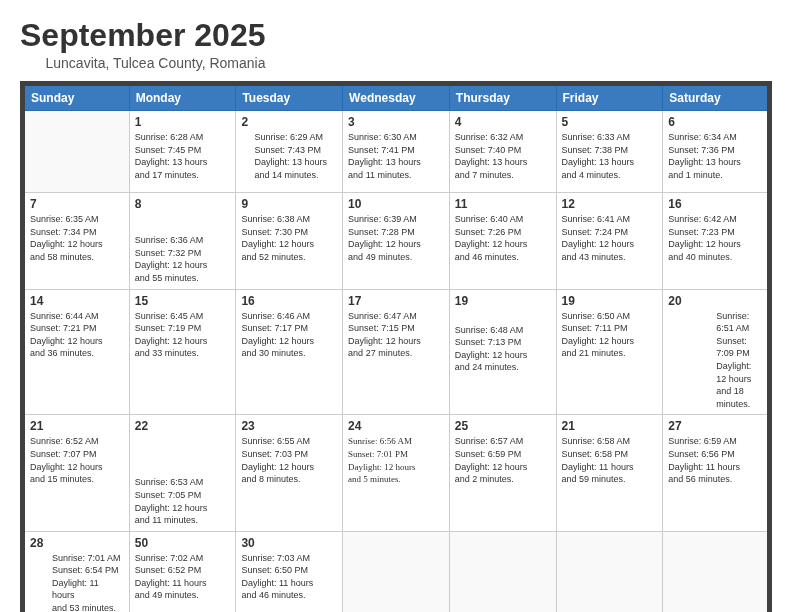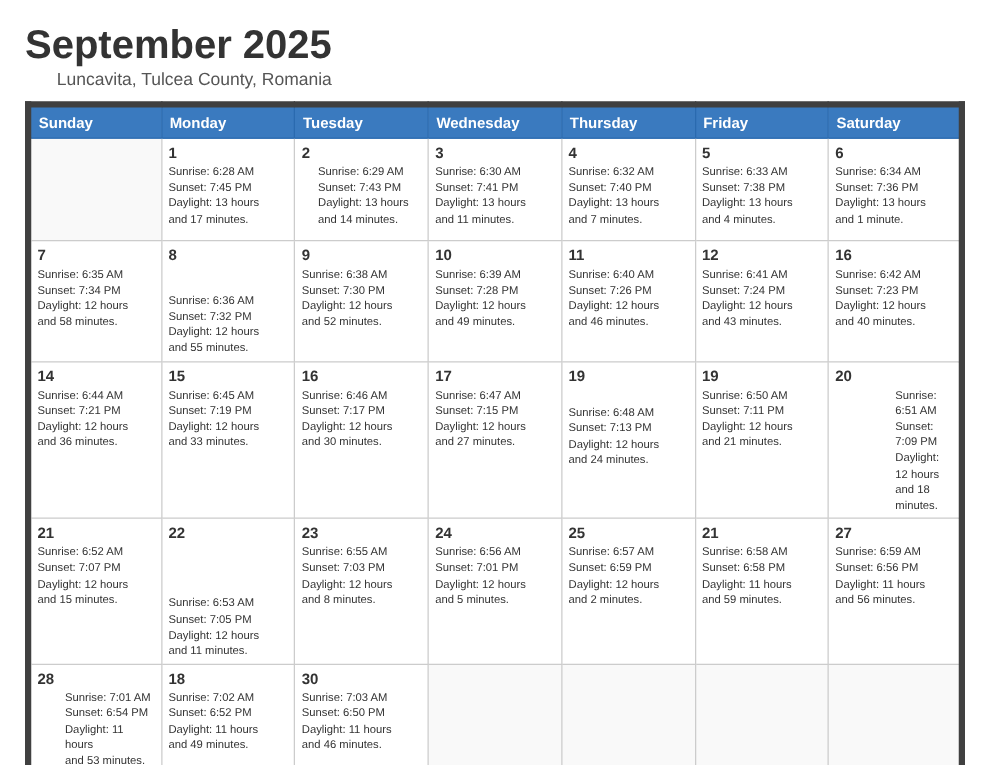--- a/index.html
+++ b/index.html
@@ -289,21 +289,21 @@
           </td>
           <td>
             <span class="day-number">23</span>
             <div class="day-info" style="white-space: pre-line;">Sunrise: 6:55 AM
 Sunset: 7:03 PM
 Daylight: 12 hours
 and 8 minutes.</div>
           </td>
           <td>
             <span class="day-number">24</span>
-            <div class="day-info" style="white-space: pre-line;">Sunrise: 6:56 AM
+            <div class="day-info" style="white-space: pre-line; font-family: Liberation Serif, serif;">Sunrise: 6:56 AM
 Sunset: 7:01 PM
 Daylight: 12 hours
 and 5 minutes.</div>
           </td>
           <td>
             <span class="day-number">25</span>
             <div class="day-info" style="white-space: pre-line;">Sunrise: 6:57 AM
 Sunset: 6:59 PM
 Daylight: 12 hours
 and 2 minutes.</div>
@@ -325,21 +325,21 @@
         </tr>
         <tr class="last-row">
           <td>
             <span class="day-number">28</span>
             <div class="day-info" style="white-space: pre-line; margin-left: 22px;">Sunrise: 7:01 AM
 Sunset: 6:54 PM
 Daylight: 11 hours
 and 53 minutes.</div>
           </td>
           <td>
-            <span class="day-number">18</span>
+            <span class="day-number">50</span>
             <div class="day-info" style="white-space: pre-line;">Sunrise: 7:02 AM
 Sunset: 6:52 PM
 Daylight: 11 hours
 and 49 minutes.</div>
           </td>
           <td>
             <span class="day-number">30</span>
             <div class="day-info" style="white-space: pre-line;">Sunrise: 7:03 AM
 Sunset: 6:50 PM
 Daylight: 11 hours

